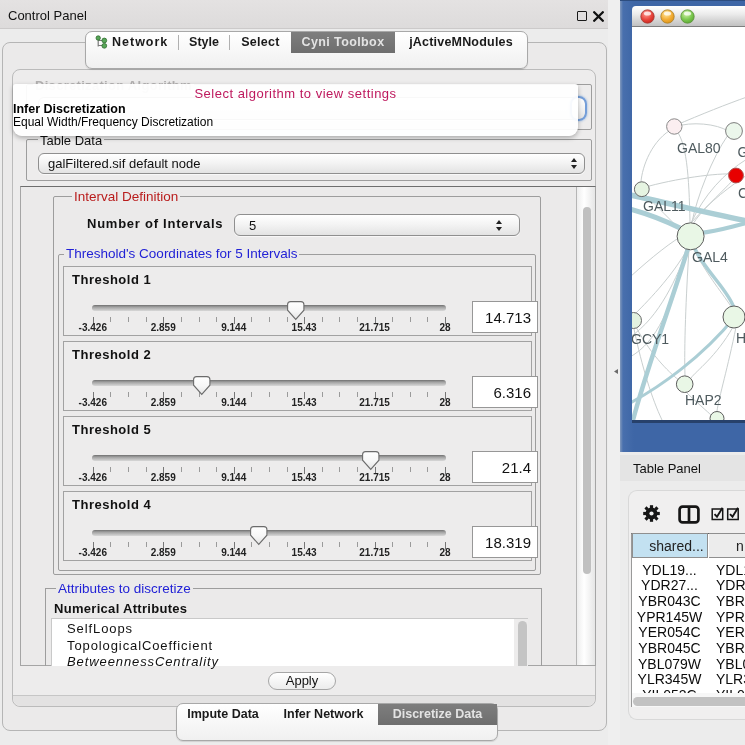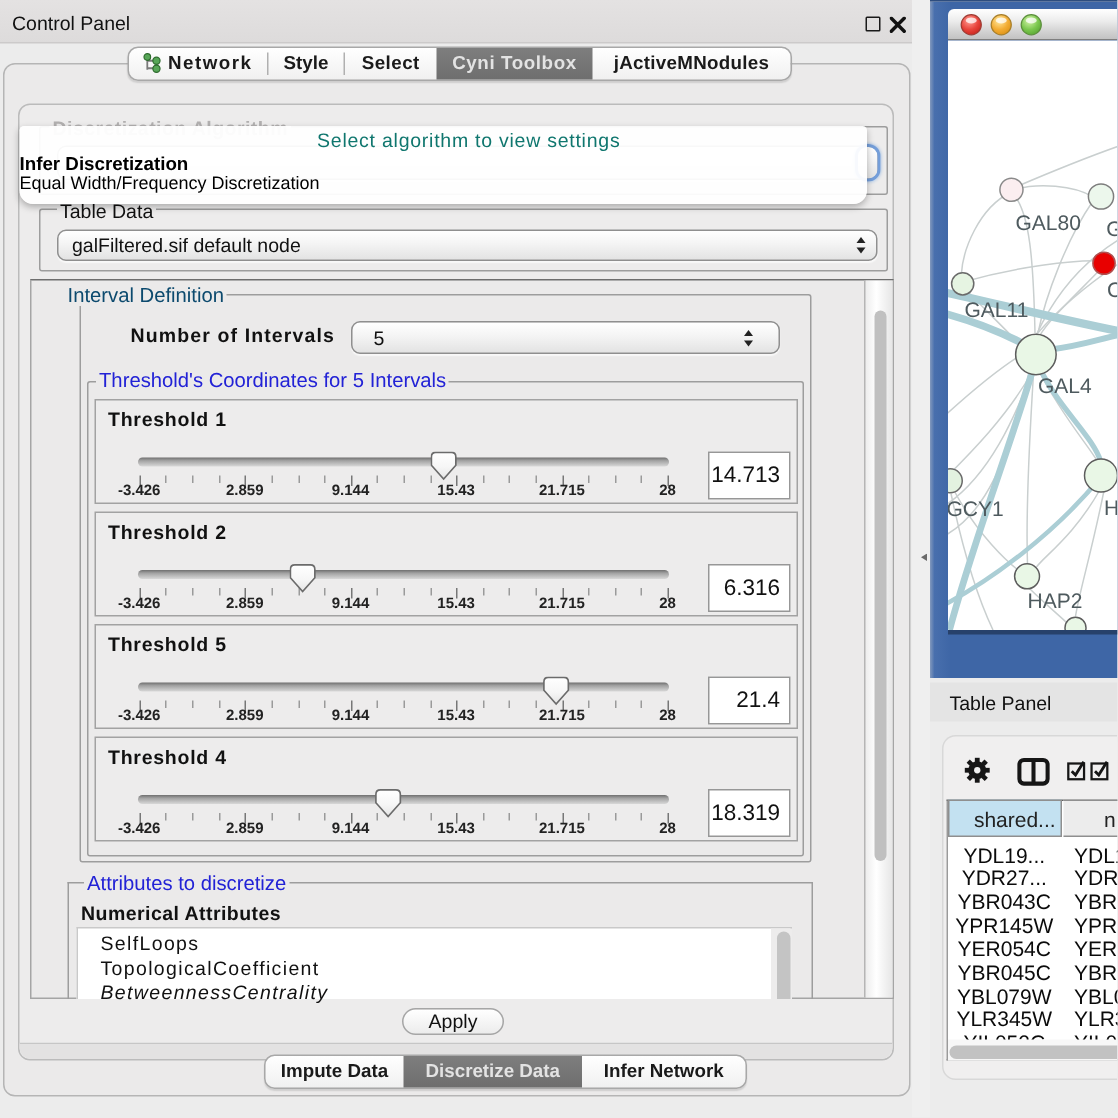--- a/index.html
+++ b/index.html
@@ -10,30 +10,30 @@
 .combo { background:linear-gradient(180deg,#ffffff 0%,#f4f4f4 45%,#e3e3e3 100%);
   border:1px solid #8f8f8f; border-radius:6px; box-shadow:0 1px 1px rgba(255,255,255,.7); }
 .combo .ctext { position:absolute; left:10px; top:0; font-size:13px; color:#111; line-height:22px; }
 .arrows { position:absolute; width:7px; height:13px; }
 .arrows:before { content:""; position:absolute; left:0; top:1px; border-left:3.5px solid transparent;
   border-right:3.5px solid transparent; border-bottom:4.5px solid #222; }
 .arrows:after { content:""; position:absolute; left:0; bottom:1px; border-left:3.5px solid transparent;
   border-right:3.5px solid transparent; border-top:4.5px solid #222; }
 .gbox { position:absolute; border:1px solid #9d9d9d; border-radius:2px; }
 .gtitle { position:absolute; font-size:13.5px; background:#ebeaea; padding:0 2px; line-height:13.5px; }
-.tabstrip { position:absolute; height:23px; background:linear-gradient(180deg,#ffffff,#f0f0f0);
+.tabstrip { position:absolute; height:38px; background:linear-gradient(180deg,#ffffff,#f0f0f0);
   border:1px solid #a8a8a8; border-radius:7px; box-shadow:0 1px 1px rgba(0,0,0,.12); display:flex; }
 .tab { font-size:12.5px; font-weight:bold; color:#1a1a1a; text-align:center; line-height:21px; height:21px; }
 .tabsel { background:linear-gradient(180deg,#7e7e7e,#6e6e6e); color:#e3e3e3; }
 .tsep { width:1px; height:15px; margin-top:3px; background:#b0b0b0; }
 .thpanel { position:absolute; left:63px; width:469px; height:70px; border:1px solid #a2a2a2; background:#edecec; }
 .thpanel .tt { position:absolute; left:8px; top:5px; font-size:13px; font-weight:bold; letter-spacing:0.5px; color:#111; }
 .track { position:absolute; left:91px; top:38px; width:354px; height:6px; border-radius:3px;
   background:linear-gradient(180deg,#6f6f6f 0%,#a2a2a2 35%,#d8d8d8 100%); }
-.vbox { position:absolute; left:408px; top:34px; width:55px; height:32px; background:#fff;
+.vbox { position:absolute; left:408px; top:34px; width:66px; height:32px; background:#fff;
   border:1px solid #979797; }
 .vbox span { position:absolute; right:6px; top:50%; transform:translateY(-50%); font-size:15px; color:#111; }
 .ticklbl { position:absolute; top:55px; font-size:10px; font-weight:bold; color:#222; transform:translateX(-50%); }
 .mitick { position:absolute; top:50px; width:1px; height:5px; background:#9a9a9a; }
 .Mtick { position:absolute; top:50px; width:1px; height:7px; background:#777; }
 .thumb { position:absolute; top:33.5px; width:18px; height:20px; }
 .litem { position:absolute; left:67px; font-size:13px; letter-spacing:0.9px; color:#111; }
 .cell1 { position:absolute; left:631px; width:77px; font-size:14px; line-height:14px; color:#0b0b0b; text-align:center; }
 .cell2 { position:absolute; left:716px; width:40px; font-size:14px; line-height:14px; color:#0b0b0b; overflow:hidden; }
 </style>
@@ -76,31 +76,31 @@
 <div class="abs" style="left:570px;top:95.5px;width:17px;height:25px;border:2.8px solid #749ed9;border-radius:8px;box-shadow:0 0 2.5px #86aede;"></div>
 
 <div class="gbox" style="left:26px;top:138.5px;width:566px;height:42.5px;"></div>
 <div class="abs" style="left:38px;top:133px;font-size:13px;color:#111;background:#edecec;padding:0 2px;">Table Data</div>
 <div class="combo abs" style="left:38px;top:152.5px;width:547px;height:21px;">
   <span class="ctext" style="left:9px;line-height:19px;">galFiltered.sif default node</span>
   <span class="arrows" style="right:6px;top:3.5px;"></span>
 </div>
 
 <div class="abs" style="left:13px;top:84px;width:565px;height:52px;background:rgba(255,255,255,0.94);border-radius:3px 3px 9px 9px;box-shadow:0 2px 5px rgba(0,0,0,0.28);"></div>
-<div class="abs" style="left:30px;top:86px;width:565px;text-align:center;font-size:13px;letter-spacing:0.5px;color:#0f766e;">Select algorithm to view settings</div>
+<div class="abs" style="left:13px;top:86px;width:565px;text-align:center;font-size:13px;letter-spacing:0.5px;color:#be185d;">Select algorithm to view settings</div>
 <div class="abs" style="left:13px;top:102px;font-size:12.5px;font-weight:bold;color:#000;">Infer Discretization</div>
 <div class="abs" style="left:13px;top:115px;font-size:12px;color:#000;">Equal Width/Frequency Discretization</div>
 
 <div class="abs" style="left:20px;top:186px;width:576px;height:480px;background:#ebeaea;border:1px solid #a5a5a5;border-top:1px solid #6e6e6e;"></div>
 
 <div class="abs" style="left:576px;top:187px;width:19px;height:478px;background:linear-gradient(90deg,#ededed,#ffffff 40%,#e6e6e6);border-left:1px solid #b5b5b5;"></div>
 <div class="abs" style="left:582.5px;top:207px;width:8px;height:367px;background:#c0c0c0;border-radius:4px;"></div>
 
 <div class="gbox" style="left:53px;top:196px;width:488px;height:379px;"></div>
-<div class="gtitle" style="left:43px;top:190px;color:#0c4a6e;">Interval Definition</div>
+<div class="gtitle" style="left:72px;top:190px;color:#b91c1c;">Interval Definition</div>
 <div class="abs" style="left:87px;top:216px;font-size:13px;font-weight:bold;letter-spacing:0.75px;color:#111;">Number of Intervals</div>
 <div class="combo abs" style="left:234px;top:214px;width:286px;height:22px;">
   <span class="ctext" style="left:14px;line-height:22px;">5</span>
   <span class="arrows" style="right:16px;top:4px;"></span>
 </div>
 
 <div class="gbox" style="left:58px;top:254px;width:478px;height:317px;"></div>
 <div class="gtitle" style="left:64px;top:246.5px;color:#2222d6;background:#ebeaea;">Threshold's Coordinates for 5 Intervals</div>
 
 <div class="thpanel" style="top:266px;">
@@ -289,22 +289,22 @@
 <div class="litem" style="top:637.5px;">TopologicalCoefficient</div>
 <div class="litem" style="top:654px;font-style:italic;">BetweennessCentrality</div>
 <div class="abs" style="left:517.5px;top:621px;width:9px;height:45px;background:#c4c4c4;border-radius:4.5px 4.5px 0 0;"></div>
 
 <div class="abs" style="left:13px;top:695px;width:582px;height:11px;background:#e3e2e2;border-top:1px solid #c6c6c6;border-radius:0 0 8px 8px;"></div>
 
 <div class="abs" style="left:268px;top:672px;width:68px;height:18px;background:linear-gradient(180deg,#ffffff,#ececec);border:1px solid #a6a6a6;border-radius:9px;text-align:center;font-size:13px;line-height:15px;color:#111;">Apply</div>
 
 <div class="tabstrip" style="left:144px;top:703px;width:322px;margin-left:32px;">
   <div class="tab" style="width:92px;">Impute Data</div>
+  <div class="tab" style="width:109px;">Infer Network</div>
   <div class="tab tabsel" style="width:119px;">Discretize Data</div>
-  <div class="tab" style="width:109px;">Infer Network</div>
 </div>
 
 <div class="abs" style="left:608px;top:0;width:12px;height:745px;background:#efefef;"></div>
 <div class="abs" style="left:614px;top:369px;width:4px;height:5px;background:#6a6a6a;clip-path:polygon(0 50%,100% 0,100% 100%);"></div>
 
 <div class="abs" style="left:620px;top:0;width:125px;height:452px;background:linear-gradient(90deg,#8299bd 0px,#486fad 3px,#3e66a6 14px,#3e66a6 100%);border-top:1px solid #2d4d7f;"></div>
 <div class="abs" style="left:632px;top:420px;width:113px;height:3px;background:#27416b;"></div>
 
 <div class="abs" style="left:632px;top:6px;width:113px;height:21px;background:linear-gradient(180deg,#ffffff 0%,#ececec 40%,#d2d2d2 75%,#c2c2c2 100%);border-bottom:1px solid #7e7e7e;border-radius:4px 0 0 0;"></div>
 <svg class="abs" style="left:632px;top:6px;" width="113" height="21" viewBox="0 0 113 21">

